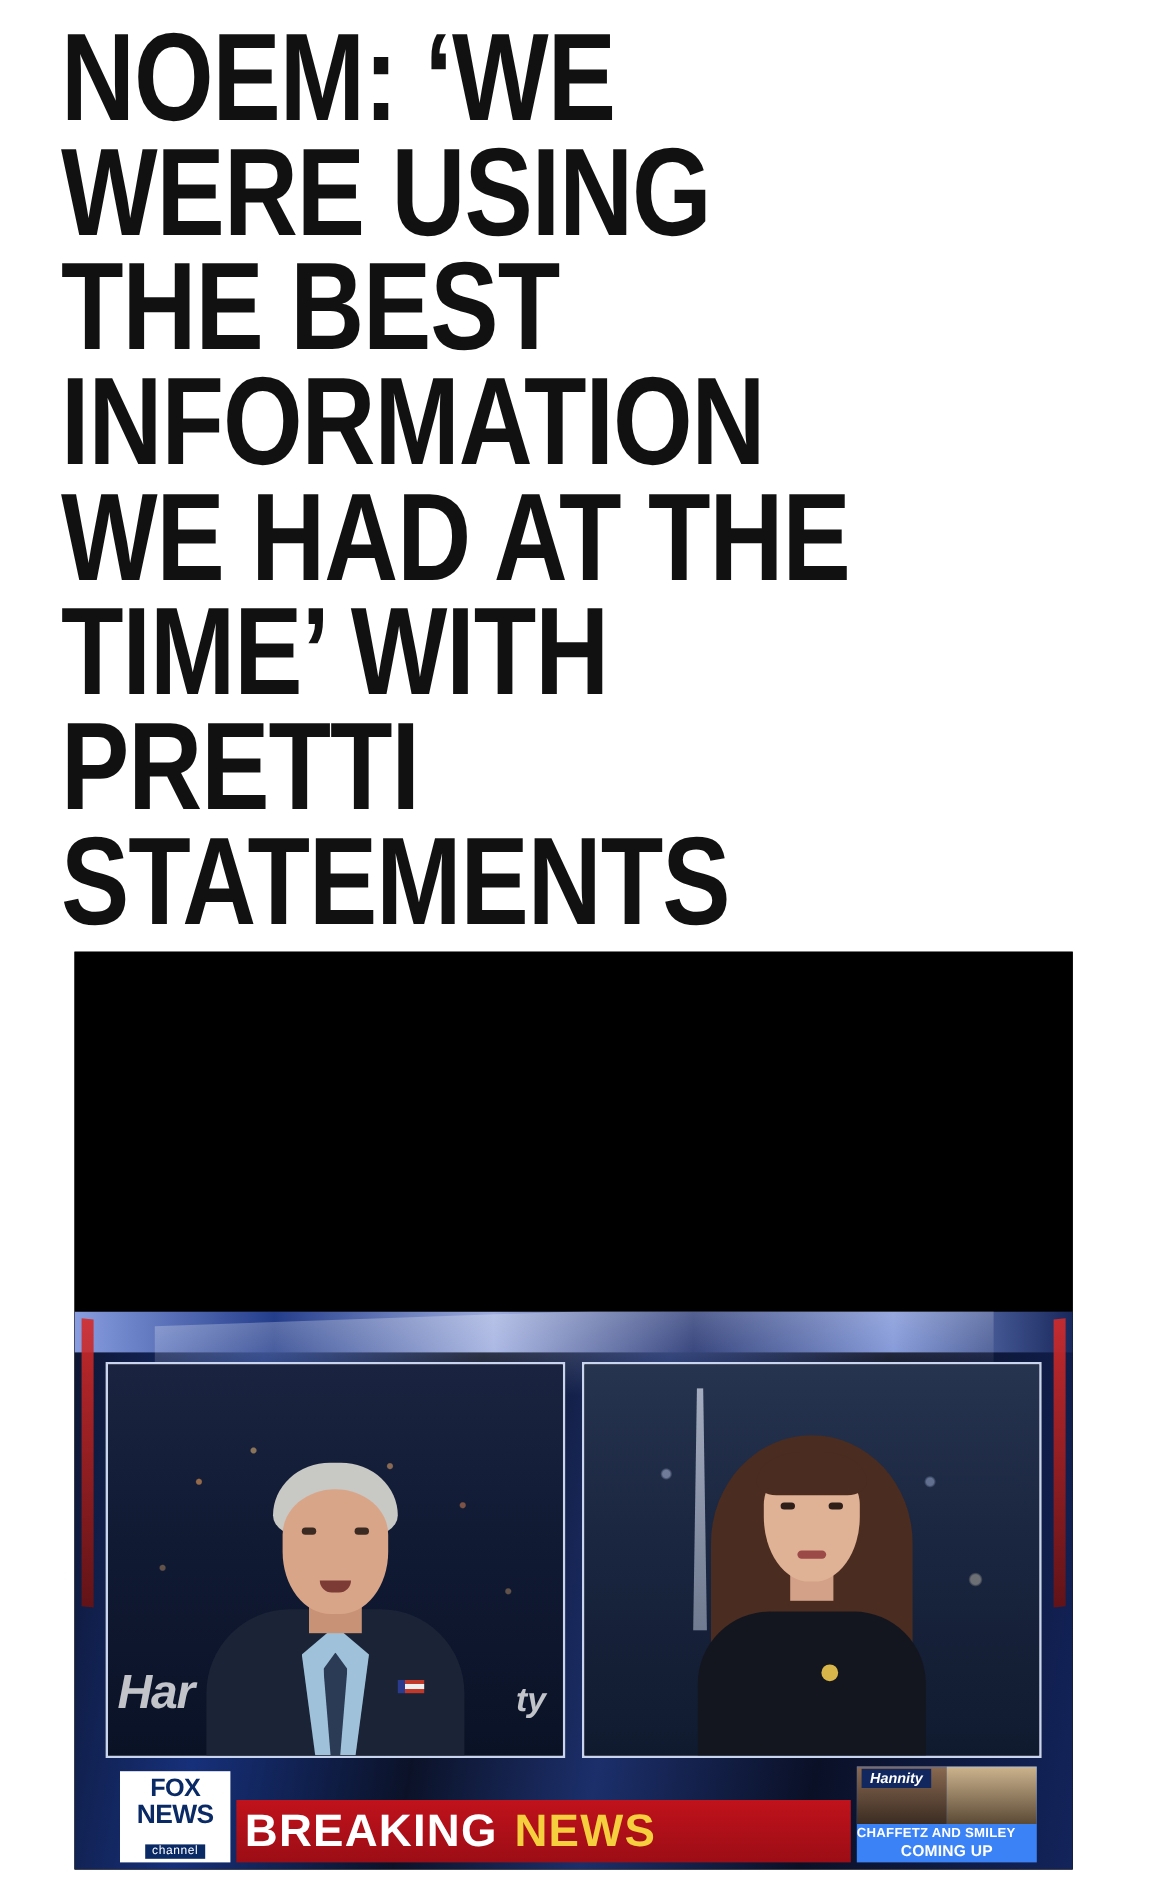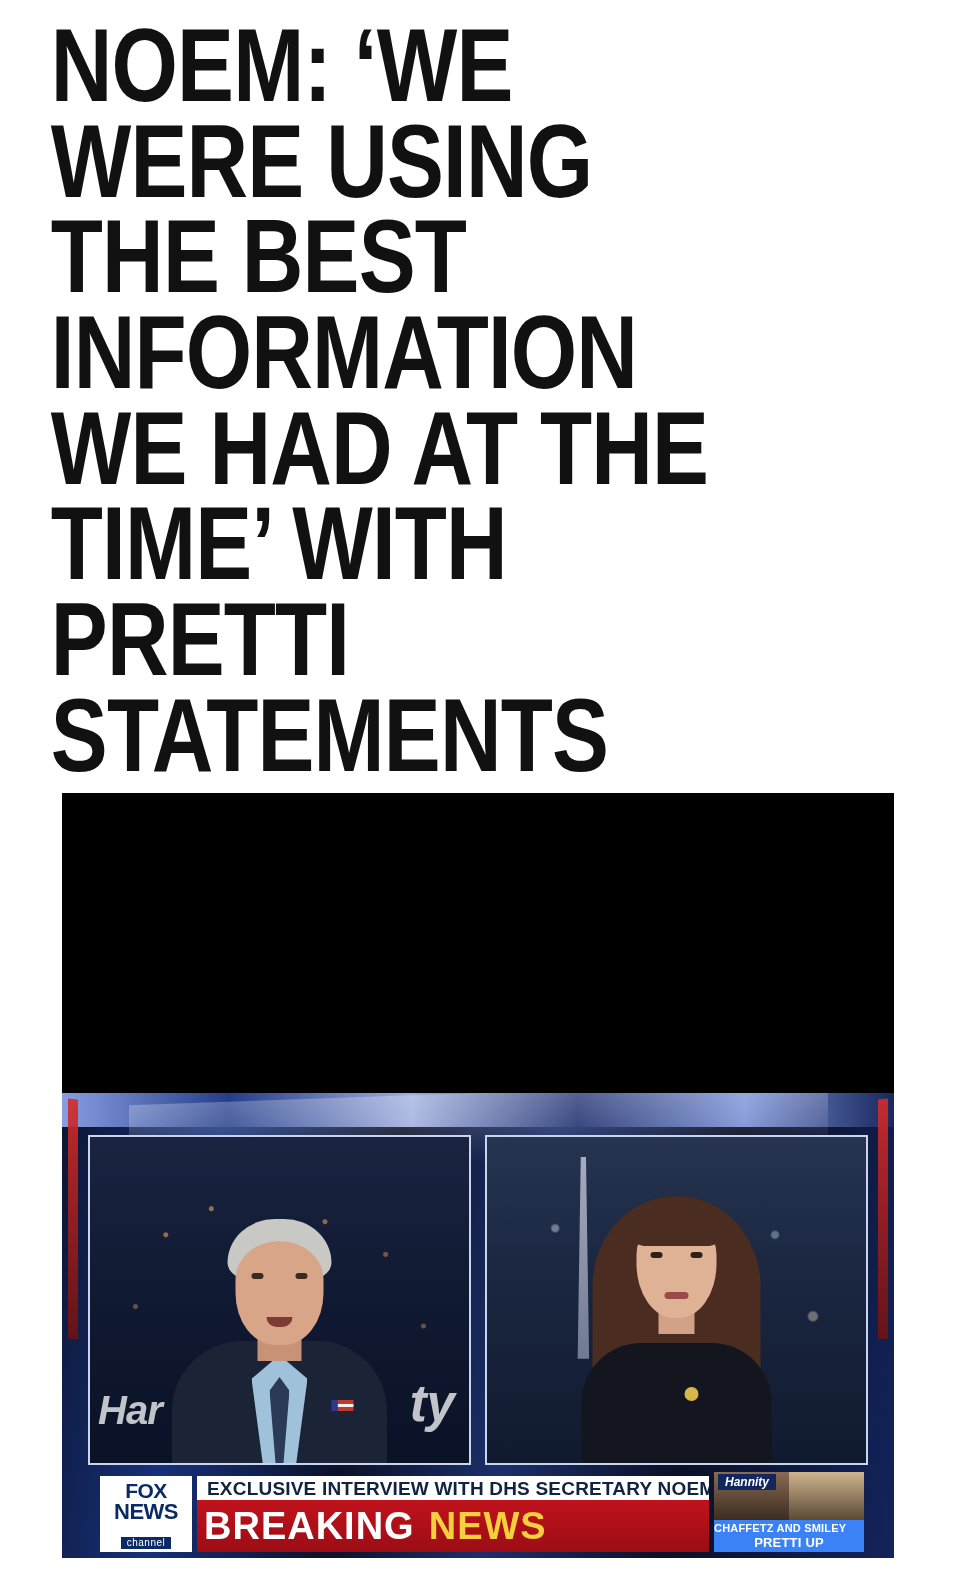--- a/index.html
+++ b/index.html
@@ -134,21 +134,21 @@
     font-size: 40px;
     font-style: italic;
     font-weight: 700;
     color: rgba(255,255,255,0.75);
     letter-spacing: -1px;
   }
   .pane-left .watermark-r {
     position: absolute;
     right: 14px;
     bottom: 30px;
-    font-size: 51px;
+    font-size: 28px;
     font-style: italic;
     font-weight: 700;
     color: rgba(255,255,255,0.75);
   }
   .anchor {
     position: absolute;
     left: 50%;
     bottom: 0;
     transform: translateX(-50%);
     width: 215px;
@@ -535,33 +535,32 @@
       </div>
 
       <div class="lower-third">
 
         <div class="fox-logo">
           <div class="fx">FOX</div>
           <div class="nw">NEWS</div>
           <div class="ch">channel</div>
         </div>
 
-        <div class="exclusive-line">EXCLUSIVE INTERVIEW WITH DHS SECRETARY NOEM</div>
 
         <div class="breaking-bar">
           <span class="b1">BREAKING</span>
           <span class="b2">NEWS</span>
         </div>
 
         <div class="promo">
           <div class="brand">Hannity</div>
           <div class="faces">
             <div></div>
             <div></div>
           </div>
           <div class="t1">CHAFFETZ AND SMILEY</div>
-          <div class="t2">PRETTI UP</div>
+          <div class="t2">COMING UP</div>
         </div>
 
       </div>
     </div>
   </div>
 </div>
 
 </body></html>

